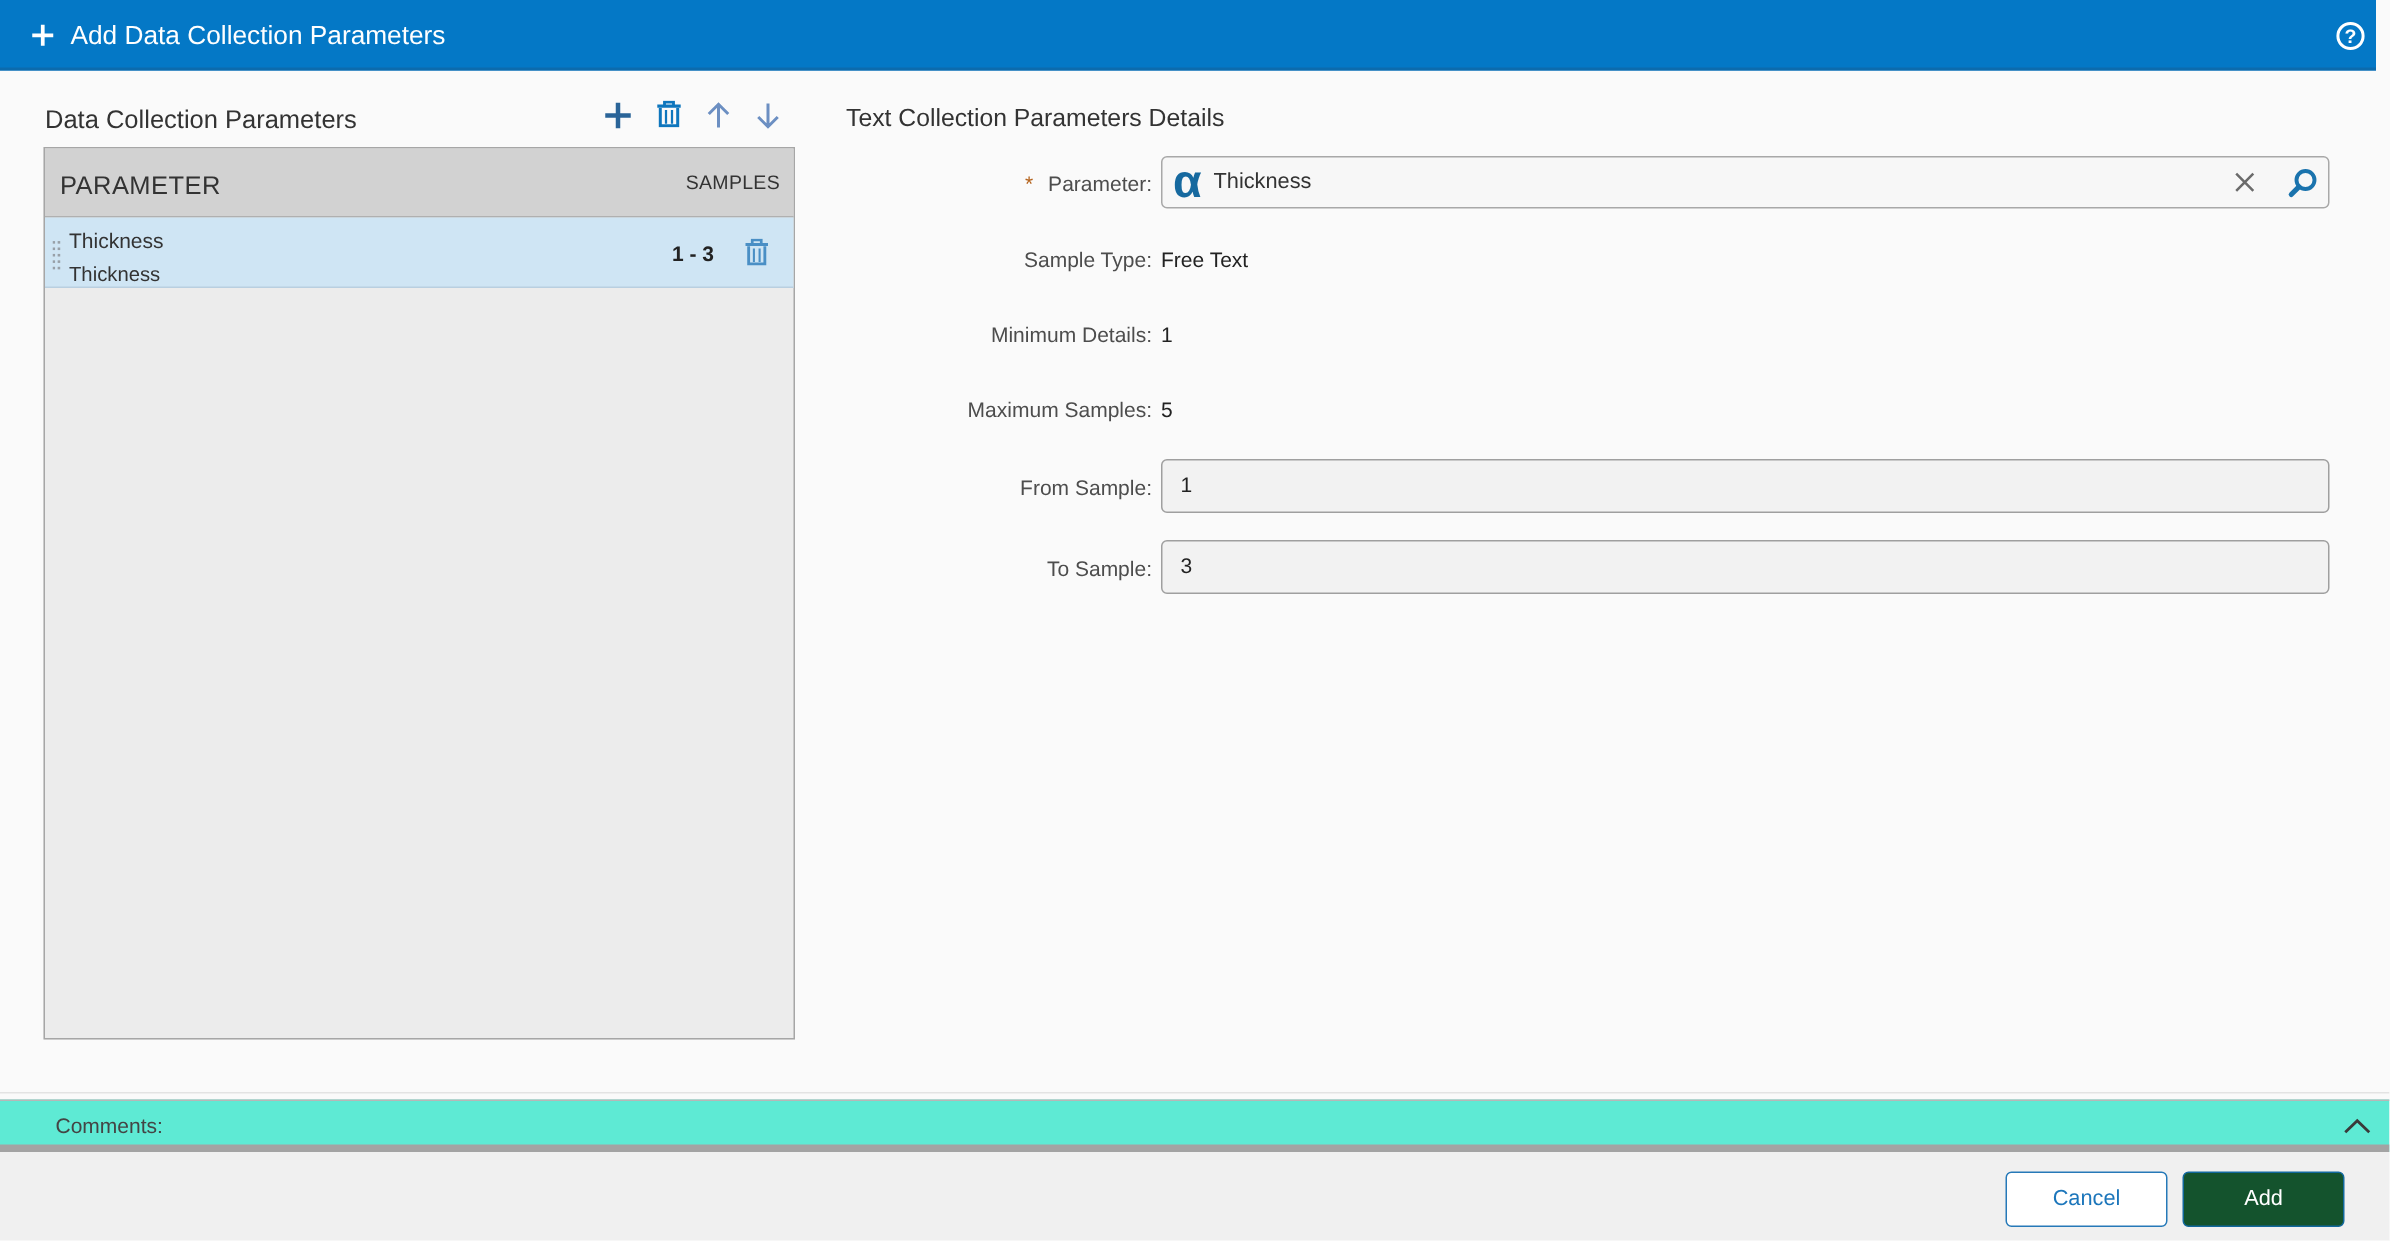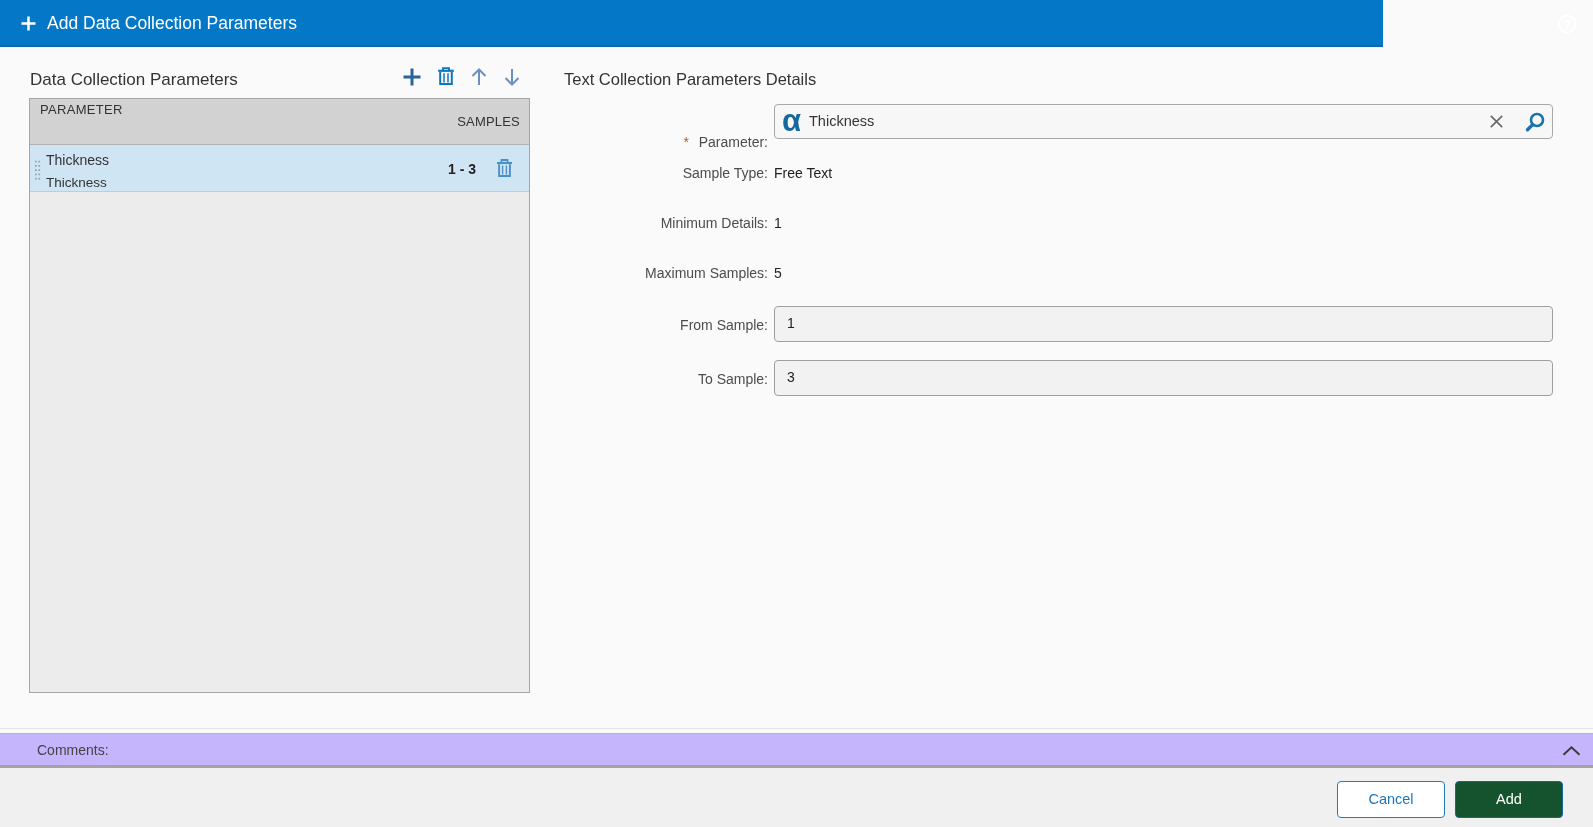--- a/index.html
+++ b/index.html
@@ -1,31 +1,31 @@
 <!DOCTYPE html>
 <html><head>
 <meta charset="utf-8">
 <style>
 * { margin:0; padding:0; box-sizing:border-box; }
 html,body { width:1593px; height:827px; overflow:hidden; }
 body { font-family:"Liberation Sans", sans-serif; background:#fafafa; position:relative; }
 
 
-.topbar { position:absolute; left:0; top:0; width:1383px; height:47px; background:#0478c6; border-bottom:2px solid #0c6bad; }
+.topbar { position:absolute; left:0; top:0; width:1584px; height:47px; background:#0478c6; border-bottom:2px solid #0c6bad; }
 .topbar .title { position:absolute; left:47px; top:13px; font-size:17.5px; color:#ffffff; }
 .topbar .plus { position:absolute; left:21px; top:16px; }
 .helpicon { position:absolute; right:16px; top:14px; }
 
 
 .lefthead { position:absolute; left:30px; top:70px; font-size:17px; color:#333; }
 .toolbar-ic { position:absolute; top:67px; }
 
 .ltable { position:absolute; left:29px; top:98px; width:501px; height:595px; border:1px solid #a6a6a6; background:#ececec; }
 .ltable .thead { position:absolute; left:0; top:0; width:499px; height:46px; background:#d2d2d2; border-bottom:1px solid #b0b0b0; }
-.ltable .thead .c1 { position:absolute; left:10px; top:3px; font-size:13px; color:#333; letter-spacing:0.3px; }
+.ltable .thead .c1 { position:absolute; left:10px; top:15px; font-size:17px; color:#333; letter-spacing:0.3px; }
 .ltable .thead .c2 { position:absolute; right:9px; top:15px; font-size:13px; color:#333; letter-spacing:0.2px; }
 .ltable .row { position:absolute; left:0; top:46px; width:499px; height:47px; background:#cfe5f4; border-bottom:1px solid #b9cfe0; }
 .ltable .row .t1 { position:absolute; left:16px; top:6.5px; font-size:14px; color:#333; }
 .ltable .row .t2 { position:absolute; left:16px; top:29.5px; font-size:13.5px; color:#333; }
 .ltable .row .range { position:absolute; right:53px; top:16px; font-size:14px; font-weight:bold; color:#222; }
 .ltable .row .rtrash { position:absolute; right:16px; top:14px; }
 .drag { position:absolute; left:5px; top:15px; width:6px; height:22px; }
 
 
 .righthead { position:absolute; left:564px; top:70px; font-size:16.5px; color:#333; }
@@ -34,21 +34,21 @@
 .req { color:#b4631d; margin-right:6px; }
 .searchbox { position:absolute; left:774px; top:104px; width:779px; height:35px; background:#f7f7f7; border:1px solid #a8a8a8; border-radius:4px; }
 .searchbox .alpha { position:absolute; left:7px; top:-2px; font-size:31px; font-weight:bold; color:#16699f; }
 .searchbox .val { position:absolute; left:34px; top:8px; font-size:14.5px; color:#333; }
 .searchbox .clear { position:absolute; right:48px; top:9px; }
 .searchbox .mag { position:absolute; right:5px; top:5px; }
 .tinput { position:absolute; left:774px; width:779px; height:36px; background:#f2f2f2; border:1px solid #9f9f9f; border-radius:4px; font-size:14px; color:#222; padding:8px 0 0 12px; }
 
 
 .line1 { position:absolute; left:0; top:728px; width:1593px; height:1px; background:#e3e3e3; }
-.combar { position:absolute; left:0; top:733px; width:1593px; height:35px; background:#c4b5fd; border-top:1px solid #b7b7b7; border-bottom:3px solid #a3a3a3; }
+.combar { position:absolute; left:0; top:733px; width:1593px; height:35px; background:#5eead4; border-top:1px solid #b7b7b7; border-bottom:5px solid #a3a3a3; }
 .combar .ct { position:absolute; left:37px; top:8px; font-size:14px; color:#444; }
 .combar .chev { position:absolute; right:12px; top:11px; }
 .footer { position:absolute; left:0; top:768px; width:1593px; height:59px; background:#f0f0f0; }
 .btn { position:absolute; top:13px; width:108px; height:37px; border-radius:4px; font-size:14.5px; text-align:center; line-height:35px; }
 .btn.cancel { right:148px; background:#ffffff; border:1px solid #2679b8; color:#1c76bb; }
 .btn.add { right:30px; background:#14532d; border:1px solid #12689d; color:#ffffff; }
 </style>
 </head>
 <body>
 
@@ -108,21 +108,21 @@
       <path d="M1 4 H16" stroke="#4a8fc5" stroke-width="2.1"></path>
       <path d="M5.5 3.6 V1 H11.5 V3.6" fill="none" stroke="#4a8fc5" stroke-width="1.8"></path>
       <path d="M3.1 5.2 V17 H13.9 V5.2" fill="none" stroke="#4a8fc5" stroke-width="1.9"></path>
       <path d="M6.6 6.6 V15.6 M10.4 6.6 V15.6" stroke="#4a8fc5" stroke-width="1.4"></path>
     </svg>
   </div>
 </div>
 
 <div class="righthead">Text Collection Parameters Details</div>
 
-<div class="flabel" style="left:568px; top:114px;margin-top:20px;"><span class="req">*</span> Parameter:</div>
+<div class="flabel" style="left:568px; top:114px;"><span class="req">*</span> Parameter:</div>
 <div class="searchbox">
   <div class="alpha">α</div>
   <div class="val">Thickness</div>
   <svg class="clear" width="15" height="15" viewBox="0 0 15 15">
       <path d="M1.8 1.8 L13.2 13.2 M13.2 1.8 L1.8 13.2" stroke="#6b6b6b" stroke-width="1.7"></path>
     </svg>
   <svg class="mag" width="24" height="24" viewBox="0 0 24 24">
     <circle cx="14" cy="10" r="6" fill="none" stroke="#1a73ad" stroke-width="2.6"></circle>
     <path d="M9.6 14.6 L4.5 19.7" stroke="#1a73ad" stroke-width="3.4" stroke-linecap="round"></path>
   </svg>

